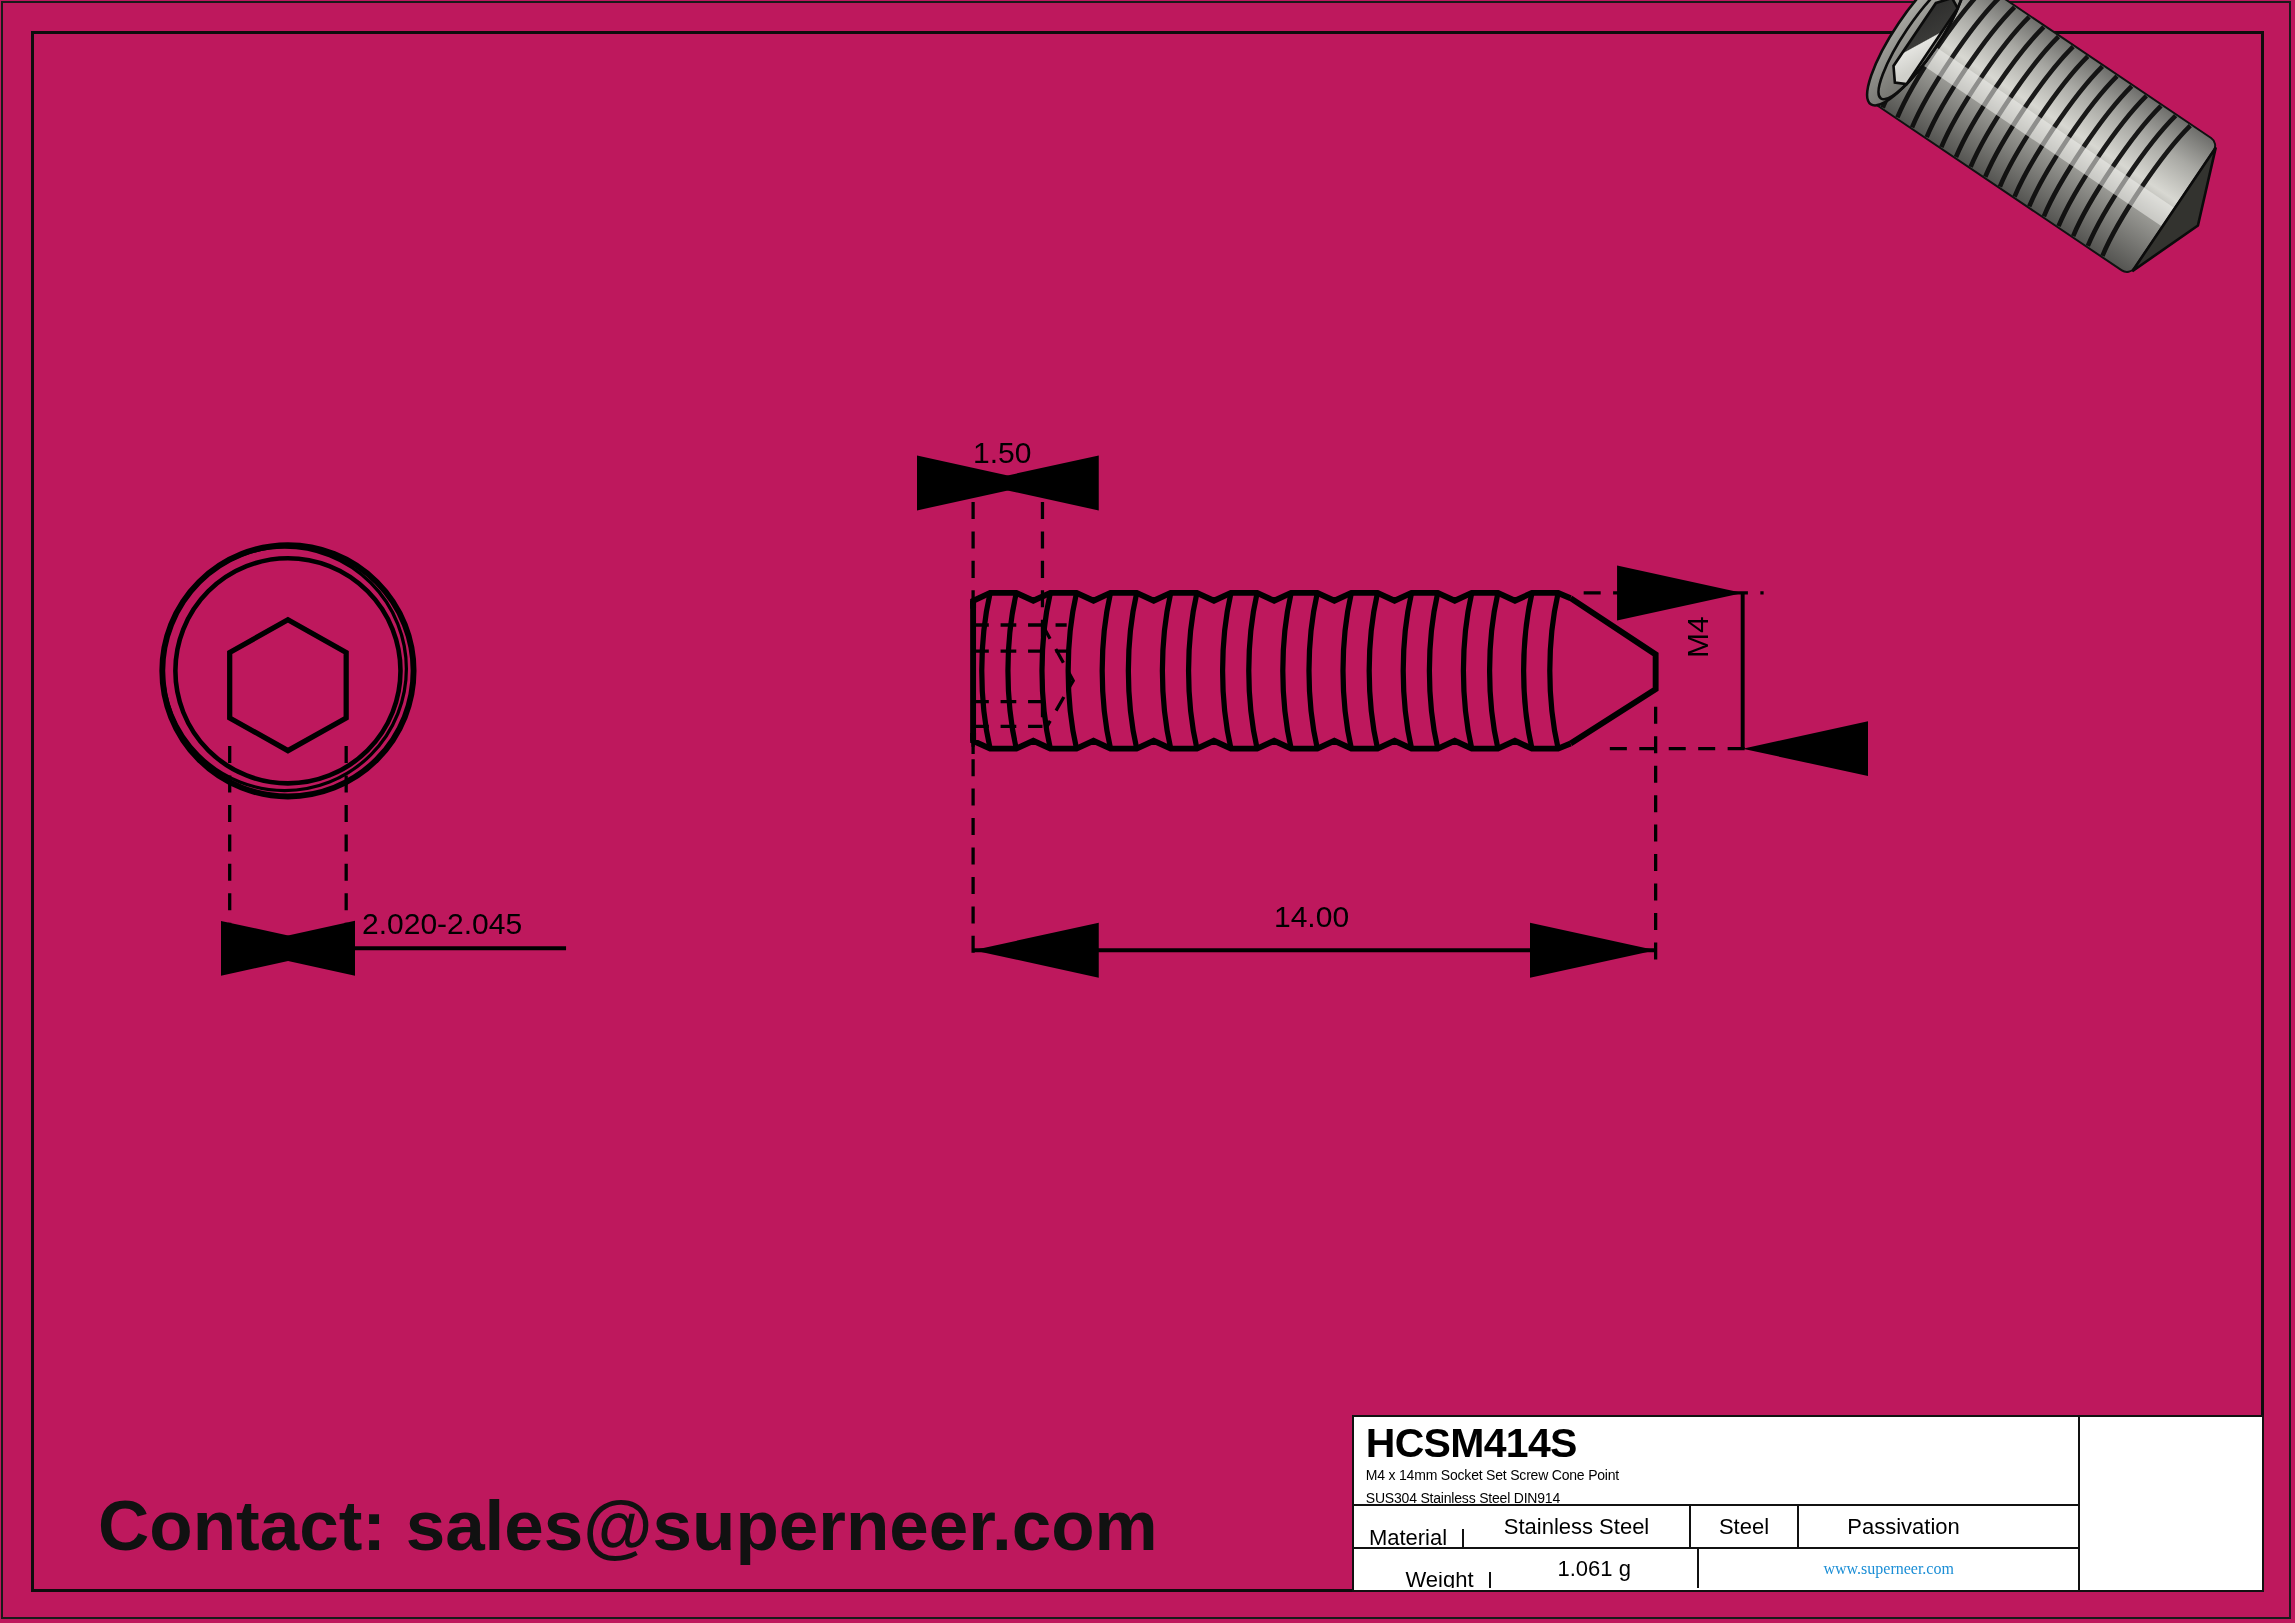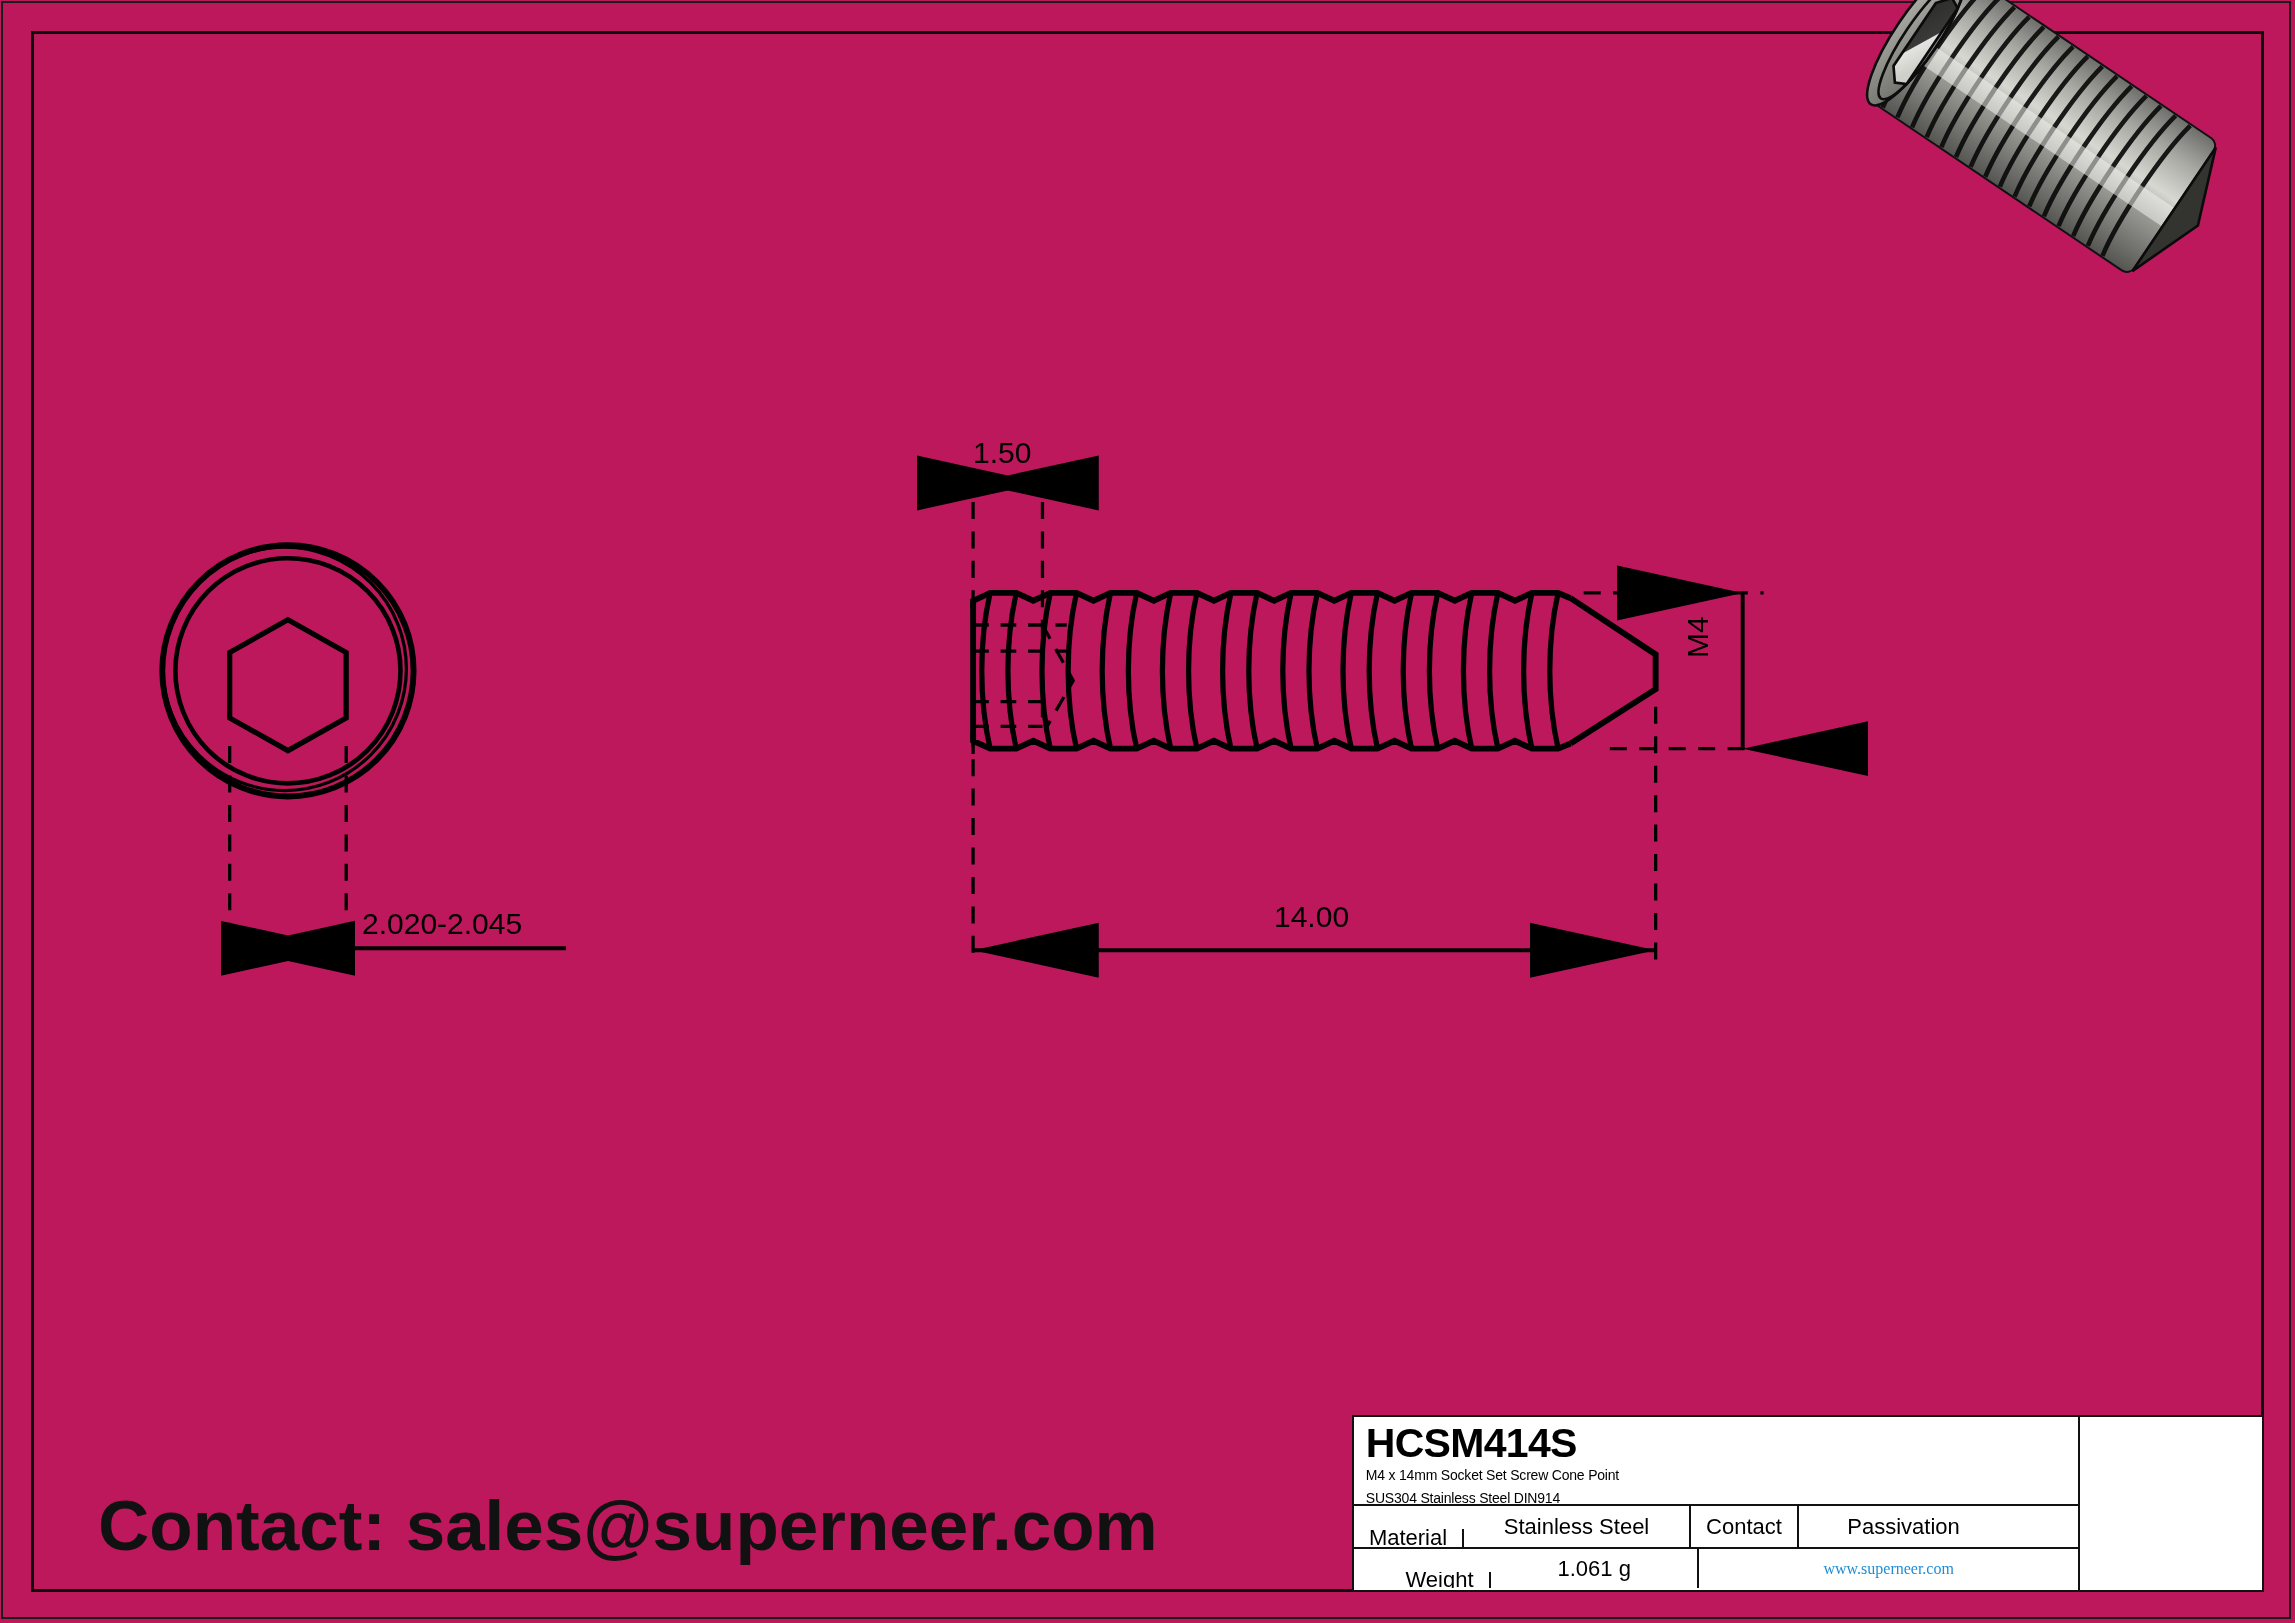--- a/index.html
+++ b/index.html
@@ -340,21 +340,21 @@
 
       <div id="tb-head">
         <div class="part-no">HCSM414S</div>
         <div class="part-desc">M4 x 14mm Socket Set Screw Cone Point</div>
         <div class="part-desc">SUS304 Stainless Steel DIN914</div>
       </div>
 
       <div class="tb-row" id="tb-row1">
         <div class="tb-cell cell-b w-mat">Material</div>
         <div class="tb-cell cell-b w-matv">Stainless Steel</div>
-        <div class="tb-cell cell-b w-fin">Contact</div>
+        <div class="tb-cell cell-b w-fin">Steel</div>
         <div class="tb-cell w-finv">Passivation</div>
       </div>
 
       <div class="tb-row" id="tb-row2">
         <div class="tb-cell cell-b w-mat">Weight</div>
         <div class="tb-cell cell-b w-matv">1.061 g</div>
         <div class="tb-cell w-web link-blue">www.superneer.com</div>
       </div>
     </div>
 

